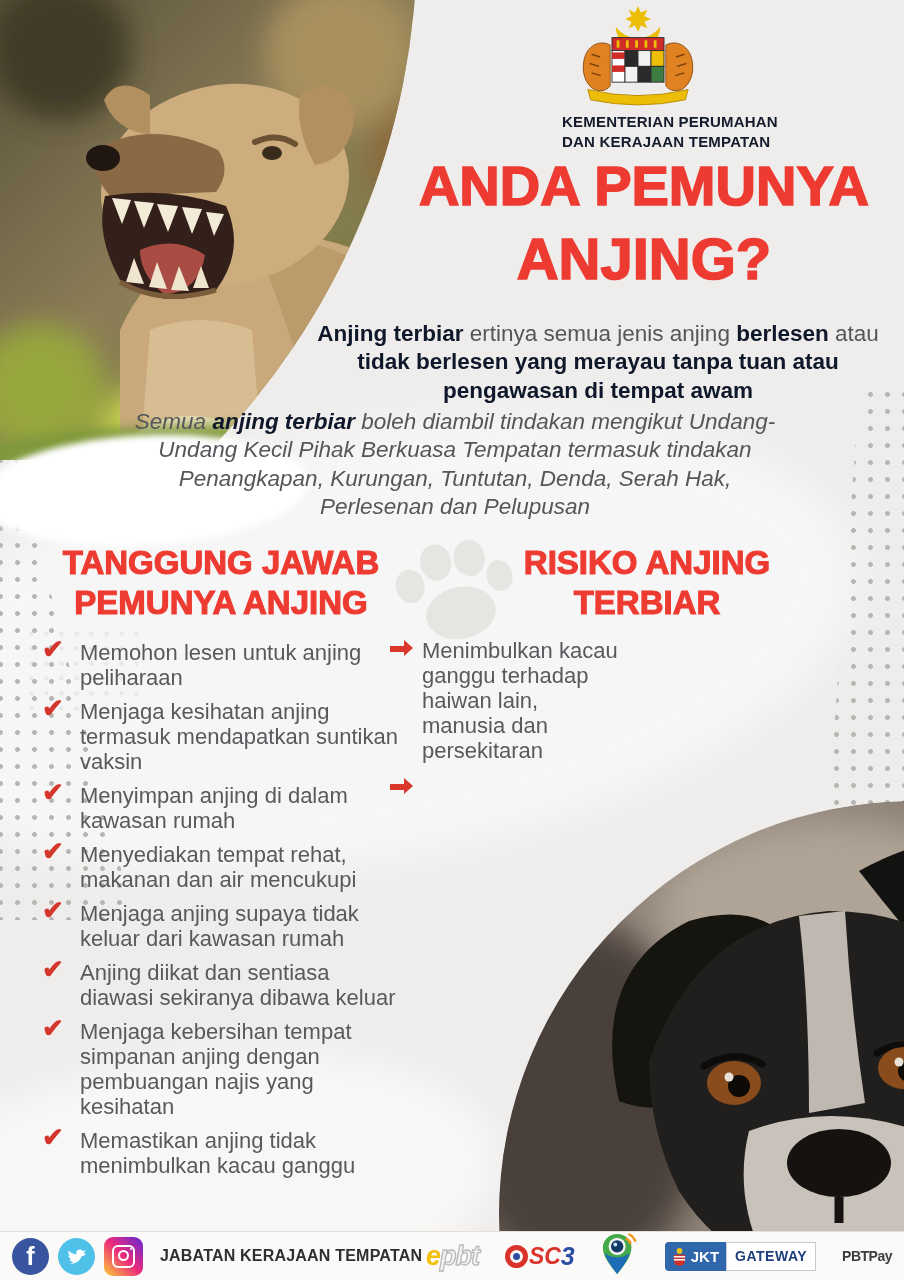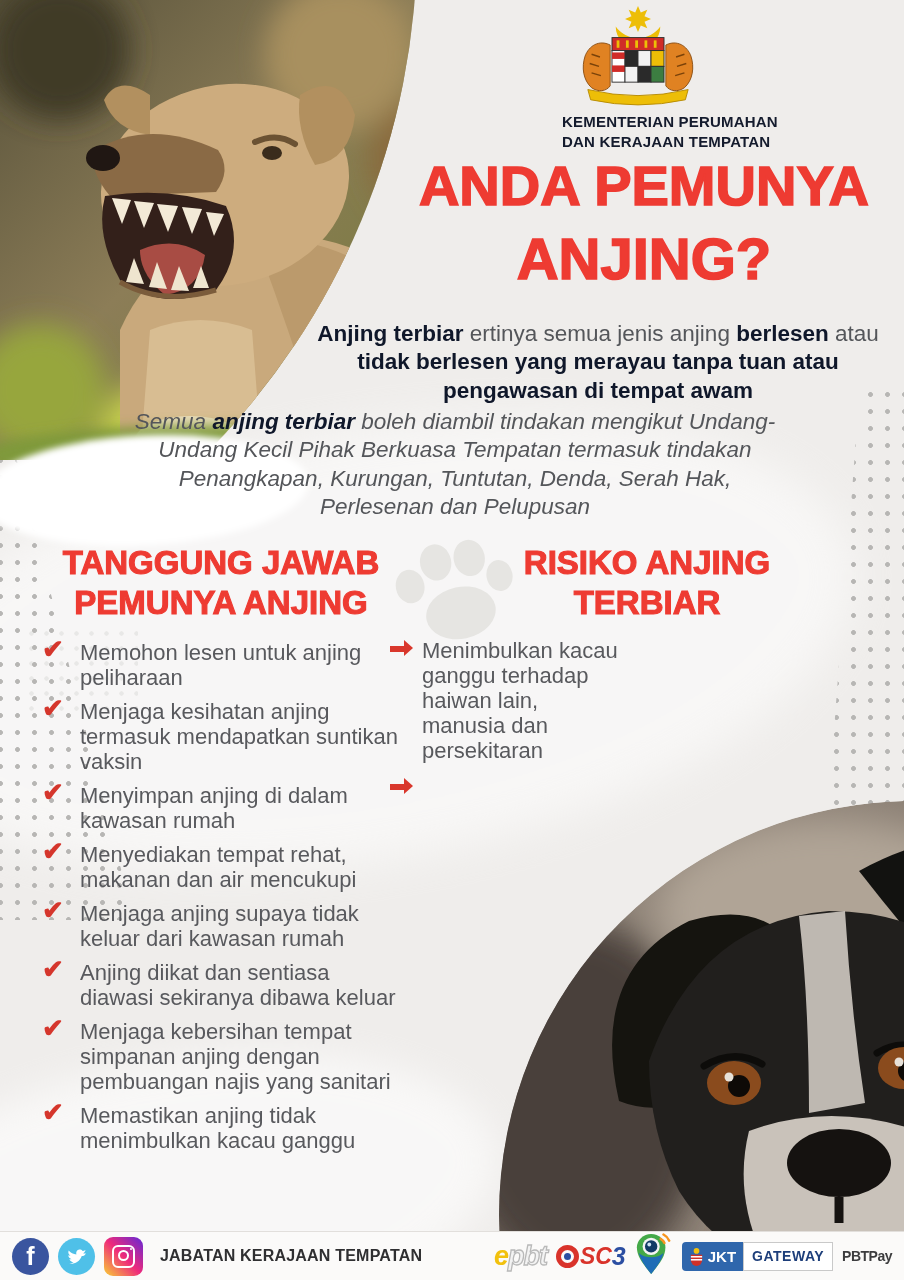--- a/index.html
+++ b/index.html
@@ -79,21 +79,21 @@
     z-index:10;display:flex;align-items:center;justify-content:space-between;padding:0 12px;box-sizing:border-box;}
   .foot-left{display:flex;align-items:center;gap:9px;}
   .soc{width:37px;height:37px;border-radius:50%;display:flex;align-items:center;justify-content:center;}
   .fb{background:#3a559f;color:#fff;font-weight:700;font-size:25px;}
   .tw{background:#4fc0e8;}
   .ig{width:39px;height:39px;border-radius:9px;background:linear-gradient(45deg,#f9ce34 0%,#ee2a7b 50%,#6228d7 100%);}
   .cam{width:19px;height:19px;border:2.5px solid #fff;border-radius:6px;position:relative;display:block;}
   .cam::after{content:"";position:absolute;left:3.5px;top:3.5px;width:7px;height:7px;border:2.5px solid #fff;border-radius:50%;}
   .cam::before{content:"";position:absolute;right:1px;top:1px;width:2.5px;height:2.5px;background:#fff;border-radius:50%;}
   .agency{margin-left:8px;font-weight:700;font-size:16px;color:#2f2f31;letter-spacing:.2px;}
-  .foot-right{display:flex;align-items:center;gap:9px;text-align:right;}
+  .foot-right{display:flex;align-items:center;gap:26px;text-align:right;}
   .epbt{font-style:italic;font-weight:700;font-size:27px;letter-spacing:-1px;}
   .epbt .e{color:#f2c10e;}
   .epbt .rest{color:#f3f3f3;-webkit-text-stroke:1.3px #b9b9b9;}
   .osc{display:flex;align-items:center;font-style:italic;font-weight:700;}
   .osc-o{width:13px;height:13px;border:5px solid #d9332b;border-radius:50%;position:relative;margin-right:1px;}
   .osc-o::after{content:"";position:absolute;left:3px;top:3px;width:7px;height:7px;background:#2b4ea2;border-radius:50%;}
   .osc-sc{color:#d9332b;font-size:23px;}
   .osc-3{color:#2b4ea2;font-size:25px;}
   .jkt-lockup{display:flex;align-items:stretch;height:29px;}
   .jkt-box{background:#2f66ac;border-radius:4px 0 0 4px;display:flex;align-items:center;gap:4px;padding:0 7px;}
@@ -277,21 +277,21 @@
           <span class="item-text">Menjaga anjing supaya tidak keluar dari kawasan rumah</span>
         </li>
 
         <li>
           <span class="check">✔</span>
           <span class="item-text">Anjing diikat dan sentiasa diawasi sekiranya dibawa keluar</span>
         </li>
 
         <li>
           <span class="check">✔</span>
-          <span class="item-text">Menjaga kebersihan tempat simpanan anjing dengan pembuangan najis yang sanitari</span>
+          <span class="item-text">Menjaga kebersihan tempat simpanan anjing dengan pembuangan najis yang kesihatan</span>
         </li>
 
         <li>
           <span class="check">✔</span>
           <span class="item-text">Memastikan anjing tidak menimbulkan kacau ganggu</span>
         </li>
       </ul>
   </div>
 
   <div class="abs risks">

